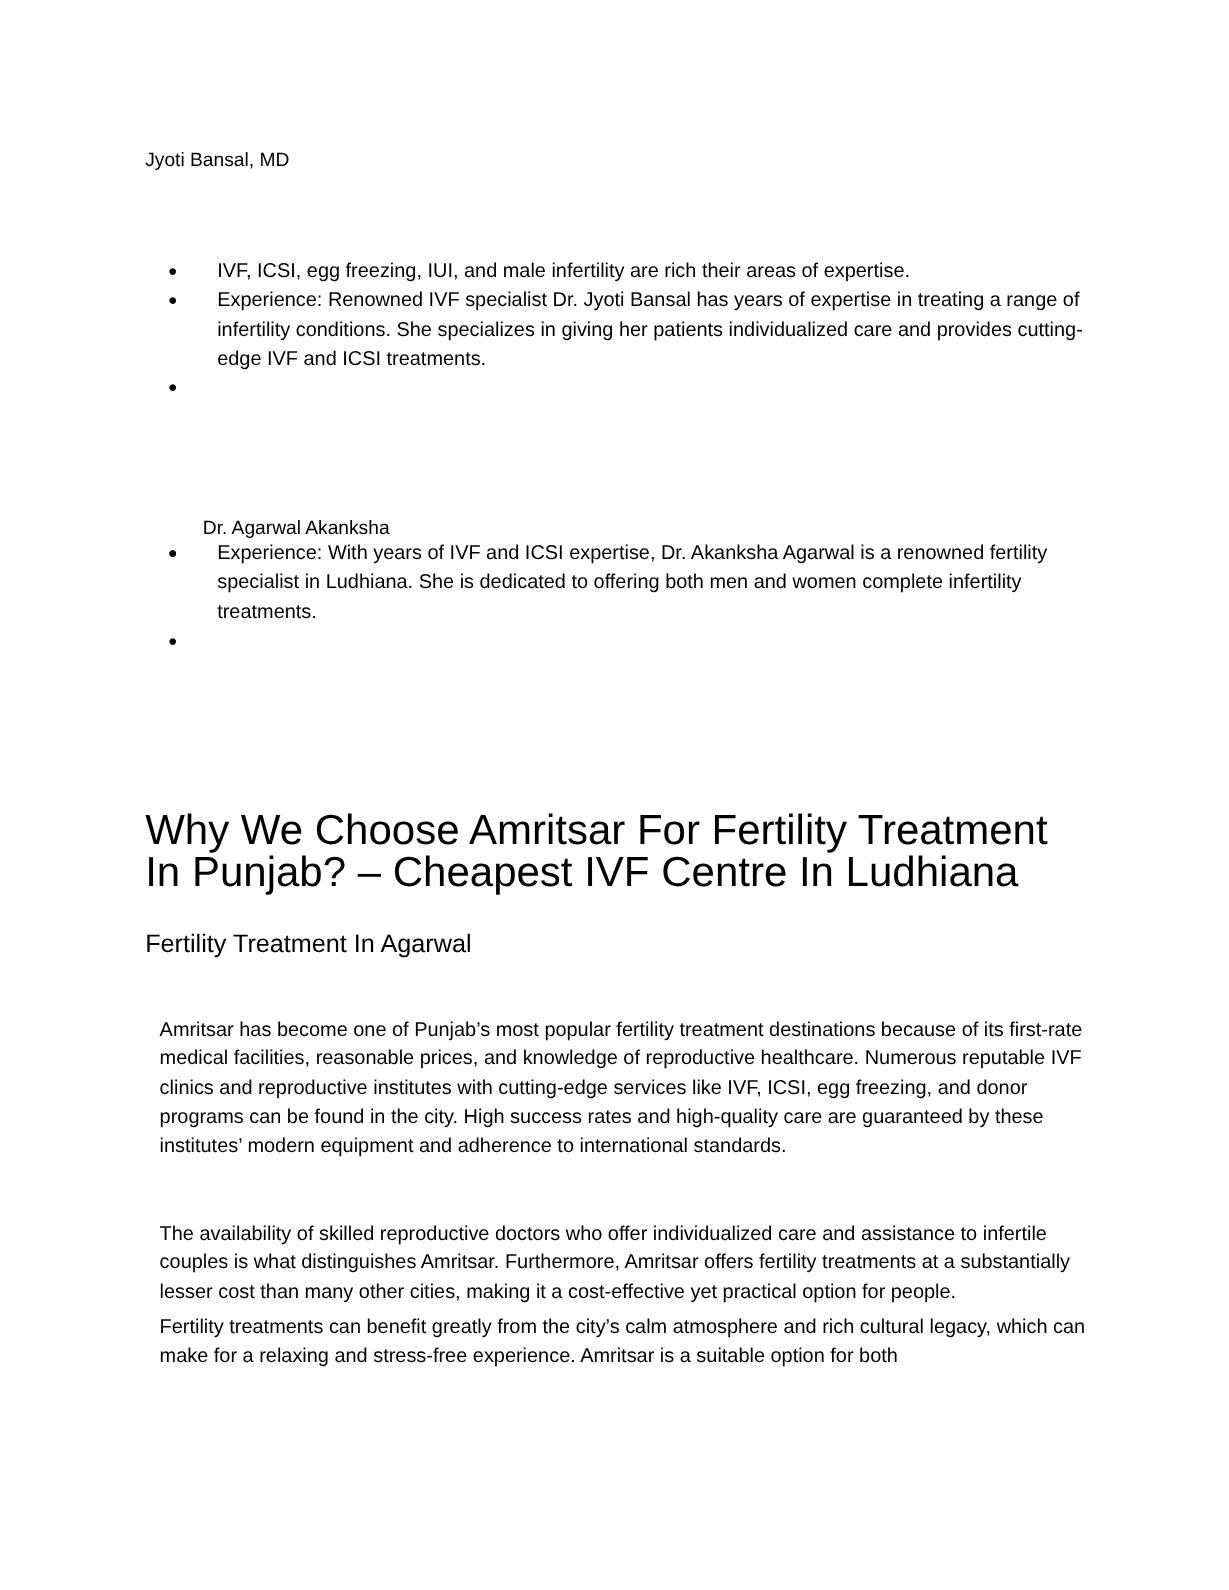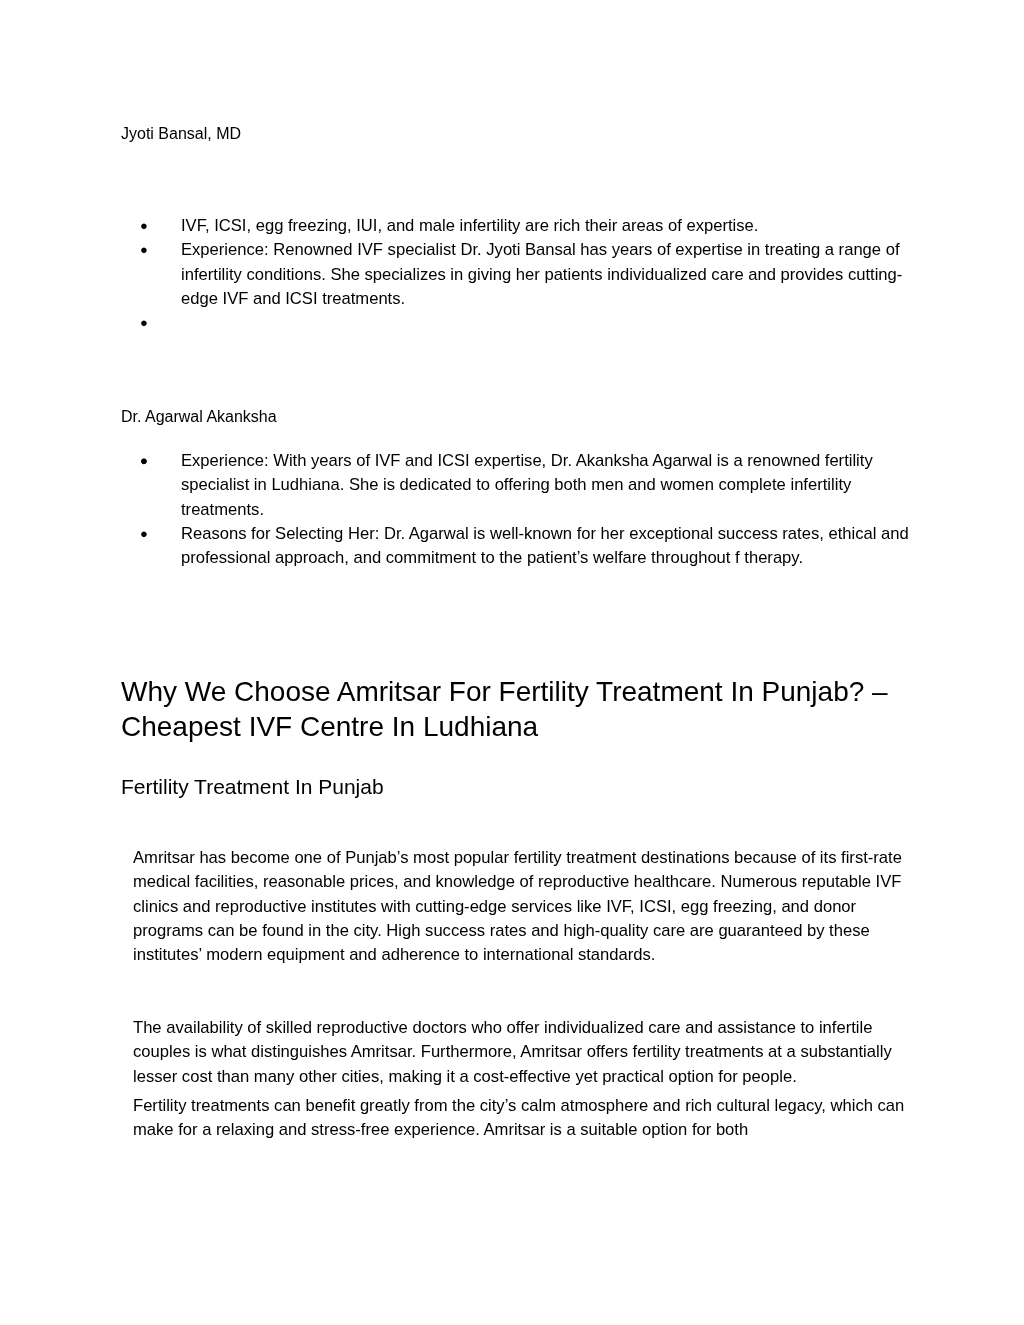--- a/index.html
+++ b/index.html
@@ -15,21 +15,21 @@
   .bullets {
     position: absolute; left: 0; margin: 0; padding: 0; list-style: none; width: 790px;
   }
   .bullets li {
     position: relative; padding-left: 60px; font-size: 16.6px; line-height: 24.3px;
   }
   .bullets li .dot {
     position: absolute; left: 19px; top: 0; font-size: 13px; line-height: 24.3px;
   }
   .h-main {
-    position: absolute; left: 0; font-size: 28px; line-height: 35px; margin: 0;
+    position: absolute; left: 0; font-size: 35px; line-height: 35px; margin: 0;
     font-weight: normal; width: 790px;
   }
   .h-sub {
     position: absolute; left: 0; font-size: 21px; line-height: 26px; margin: 0;
     font-weight: normal; white-space: nowrap;
   }
   .para {
     position: absolute; left: 0; margin: 12px; font-size: 16.6px; line-height: 24.3px; width: 790px;
   }
 </style>
@@ -39,29 +39,29 @@
 <div class="page">
 
   <h2 class="h-doctor" style="top:121px;">Jyoti Bansal, MD</h2>
 
   <ul class="bullets" style="top:214px;">
     <li><span class="dot">●</span><span>IVF, ICSI, egg freezing, IUI, and male infertility are rich their areas of expertise.</span></li>
     <li><span class="dot">●</span><span>Experience: Renowned IVF specialist Dr. Jyoti Bansal has years of expertise in treating a range of infertility conditions. She specializes in giving her patients individualized care and provides cutting-edge IVF and ICSI treatments.</span></li>
     <li><span class="dot">●</span></li>
   </ul>
 
-  <h2 class="h-doctor" style="top:404px;">Dr. Agarwal Akanksha</h2>
+  <h2 class="h-doctor" style="top:428px;margin-left:48px;">Dr. Agarwal Akanksha</h2>
 
   <ul class="bullets" style="top:449px;">
     <li><span class="dot">●</span></li>
     <li><span class="dot">●</span><span>Experience: With years of IVF and ICSI expertise, Dr. Akanksha Agarwal is a renowned fertility specialist in Ludhiana. She is dedicated to offering both men and women complete infertility treatments.</span></li>
-    <li><span class="dot">●</span><span>Reasons for Selecting Her: Dr. Agarwal is well-known for her exceptional success rates, ethical and professional approach, and commitment to the patient’s welfare throughout f therapy.</span></li>
+    <li><span class="dot">●</span></li>
   </ul>
 
   <h1 class="h-main" style="top:674px;">Why We Choose Amritsar For Fertility Treatment In Punjab? – Cheapest IVF Centre In Ludhiana</h1>
 
-  <h3 class="h-sub" style="top:774px;">Fertility Treatment In Punjab</h3>
+  <h3 class="h-sub" style="top:774px;">Fertility Treatment In Agarwal</h3>
 
   <p class="para" style="top:834px;">Amritsar has become one of Punjab’s most popular fertility treatment destinations because of its first-rate medical facilities, reasonable prices, and knowledge of reproductive healthcare. Numerous reputable IVF clinics and reproductive institutes with cutting-edge services like IVF, ICSI, egg freezing, and donor programs can be found in the city. High success rates and high-quality care are guaranteed by these institutes’ modern equipment and adherence to international standards.</p>
   <p class="para" style="top:1004px;">The availability of skilled reproductive doctors who offer individualized care and assistance to infertile couples is what distinguishes Amritsar. Furthermore, Amritsar offers fertility treatments at a substantially lesser cost than many other cities, making it a cost-effective yet practical option for people.</p>
   <p class="para" style="top:1082px;">Fertility treatments can benefit greatly from the city’s calm atmosphere and rich cultural legacy, which can make for a relaxing and stress-free experience. Amritsar is a suitable option for both</p>
 
 </div>
 
 </body></html>

